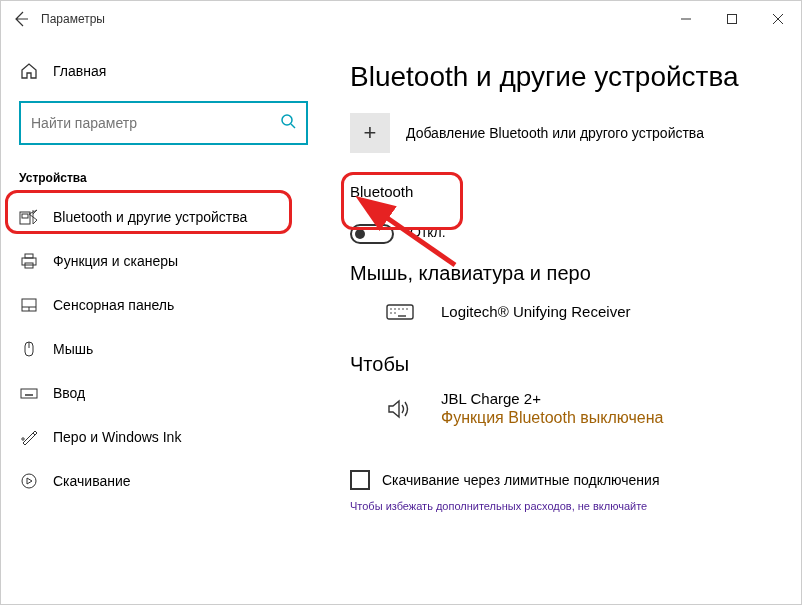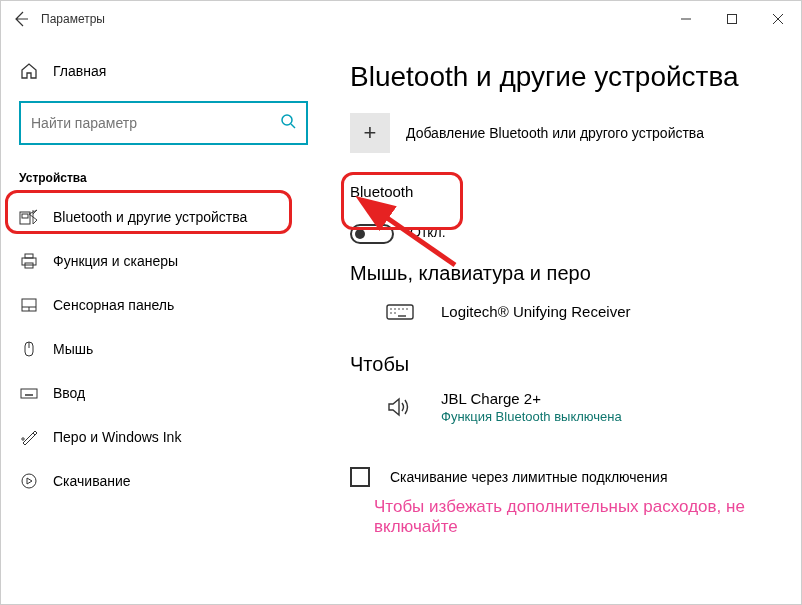--- a/index.html
+++ b/index.html
@@ -189,41 +189,40 @@
     width: 28px;
     height: 24px;
     display: flex;
     align-items: center;
     justify-content: center;
   }
   .device-name {
     font-size: 15px;
   }
   .device-sub {
-    font-size: 13px;
-    color: #0f766e;
+    font-size: 16px;
+    color: #a16207;
     margin-top: 2px;
   }
   .check-row {
     display: flex;
     align-items: center;
-    gap: 20px;
+    gap: 12px;
     margin-top: 43px;
   }
   .checkbox {
     width: 20px;
     height: 20px;
     border: 2px solid #333;
     cursor: pointer;
   }
   .footnote {
-    font-size: 17px;
-    color: #ec4899;
+    font-size: 11px;
+    color: #4c1d95;
     margin-top: 10px;
-    margin-left: 24px;
   }
   .arrow-svg {
     position: absolute;
     pointer-events: none;
   }
 </style>
 </head>
 <body>
 
 <div class="window">

